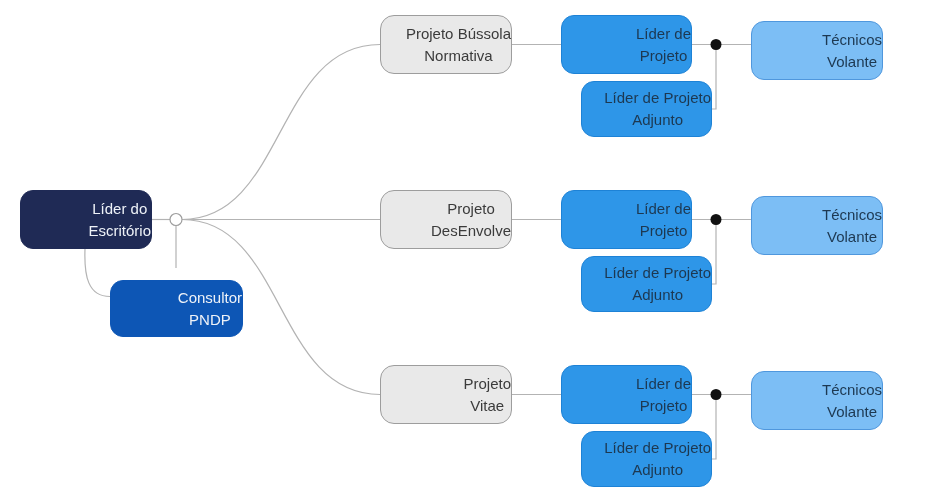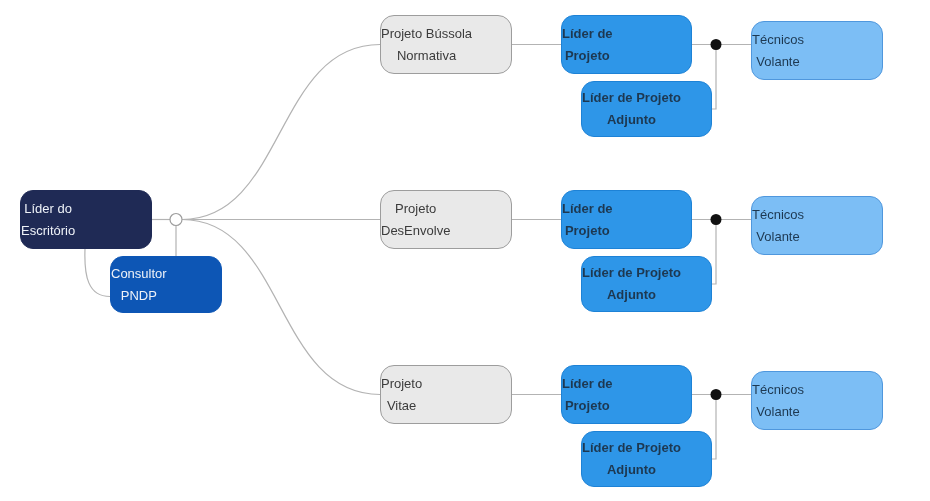--- a/index.html
+++ b/index.html
@@ -23,44 +23,43 @@
   }
   .wire {
     fill: none;
     stroke: var(--line);
     stroke-width: 1.2;
   }
   .node {
     position: absolute;
     display: flex;
     align-items: center;
-    justify-content: flex-start;
+    justify-content: flex-end;
     box-sizing: border-box;
     text-align: center;
-    font-size: 13px;
+    font-size: 15px;
     line-height: 22px;
     white-space: pre-line;
     border-radius: 13px;
   }
   .node .lbl { white-space: pre-line; }
   .node.navy {
     background: var(--navy);
     color: var(--text-on-dark);
     border: 1px solid var(--navy);
   }
   .node.royal {
     background: var(--royal);
     color: var(--text-on-dark);
     border: 1px solid var(--royal);
   }
   .node.blue {
     background: var(--blue);
     color: var(--text-on-blue);
     border: 1px solid var(--blue-border);
-    font-weight: bold;
   }
   .node.light {
     background: var(--lightblue);
     color: var(--text-on-blue);
     border: 1px solid var(--lightblue-border);
     margin-top: 6px;
   }
   .node.gray {
     background: var(--gray-fill);
     color: var(--text-on-gray);
@@ -99,21 +98,21 @@
     <path class="wire" d="M512 394.5 H561"></path>
     <path class="wire" d="M692 394.5 H751"></path>
     <path class="wire" d="M716 394.5 V459 H712"></path>
     <circle cx="716" cy="394.5" r="5.5" fill="var(--dot)"></circle>
   </svg>
 
   <div class="node navy" style="left:20px;top:190px;width:132px;height:59px">
     <span class="lbl">Líder do
 Escritório</span>
   </div>
-  <div class="node royal" style="left:110px;top:256px;width:112px;height:57px">
+  <div class="node royal" style="left:110px;top:280px;width:133px;height:57px">
     <span class="lbl">Consultor
 PNDP</span>
   </div>
 
   <div class="node gray" style="left:380px;top:15px;width:132px;height:59px">
     <span class="lbl">Projeto Bússola
 Normativa</span>
   </div>
   <div class="node blue" style="left:561px;top:15px;width:131px;height:59px">
     <span class="lbl">Líder de

